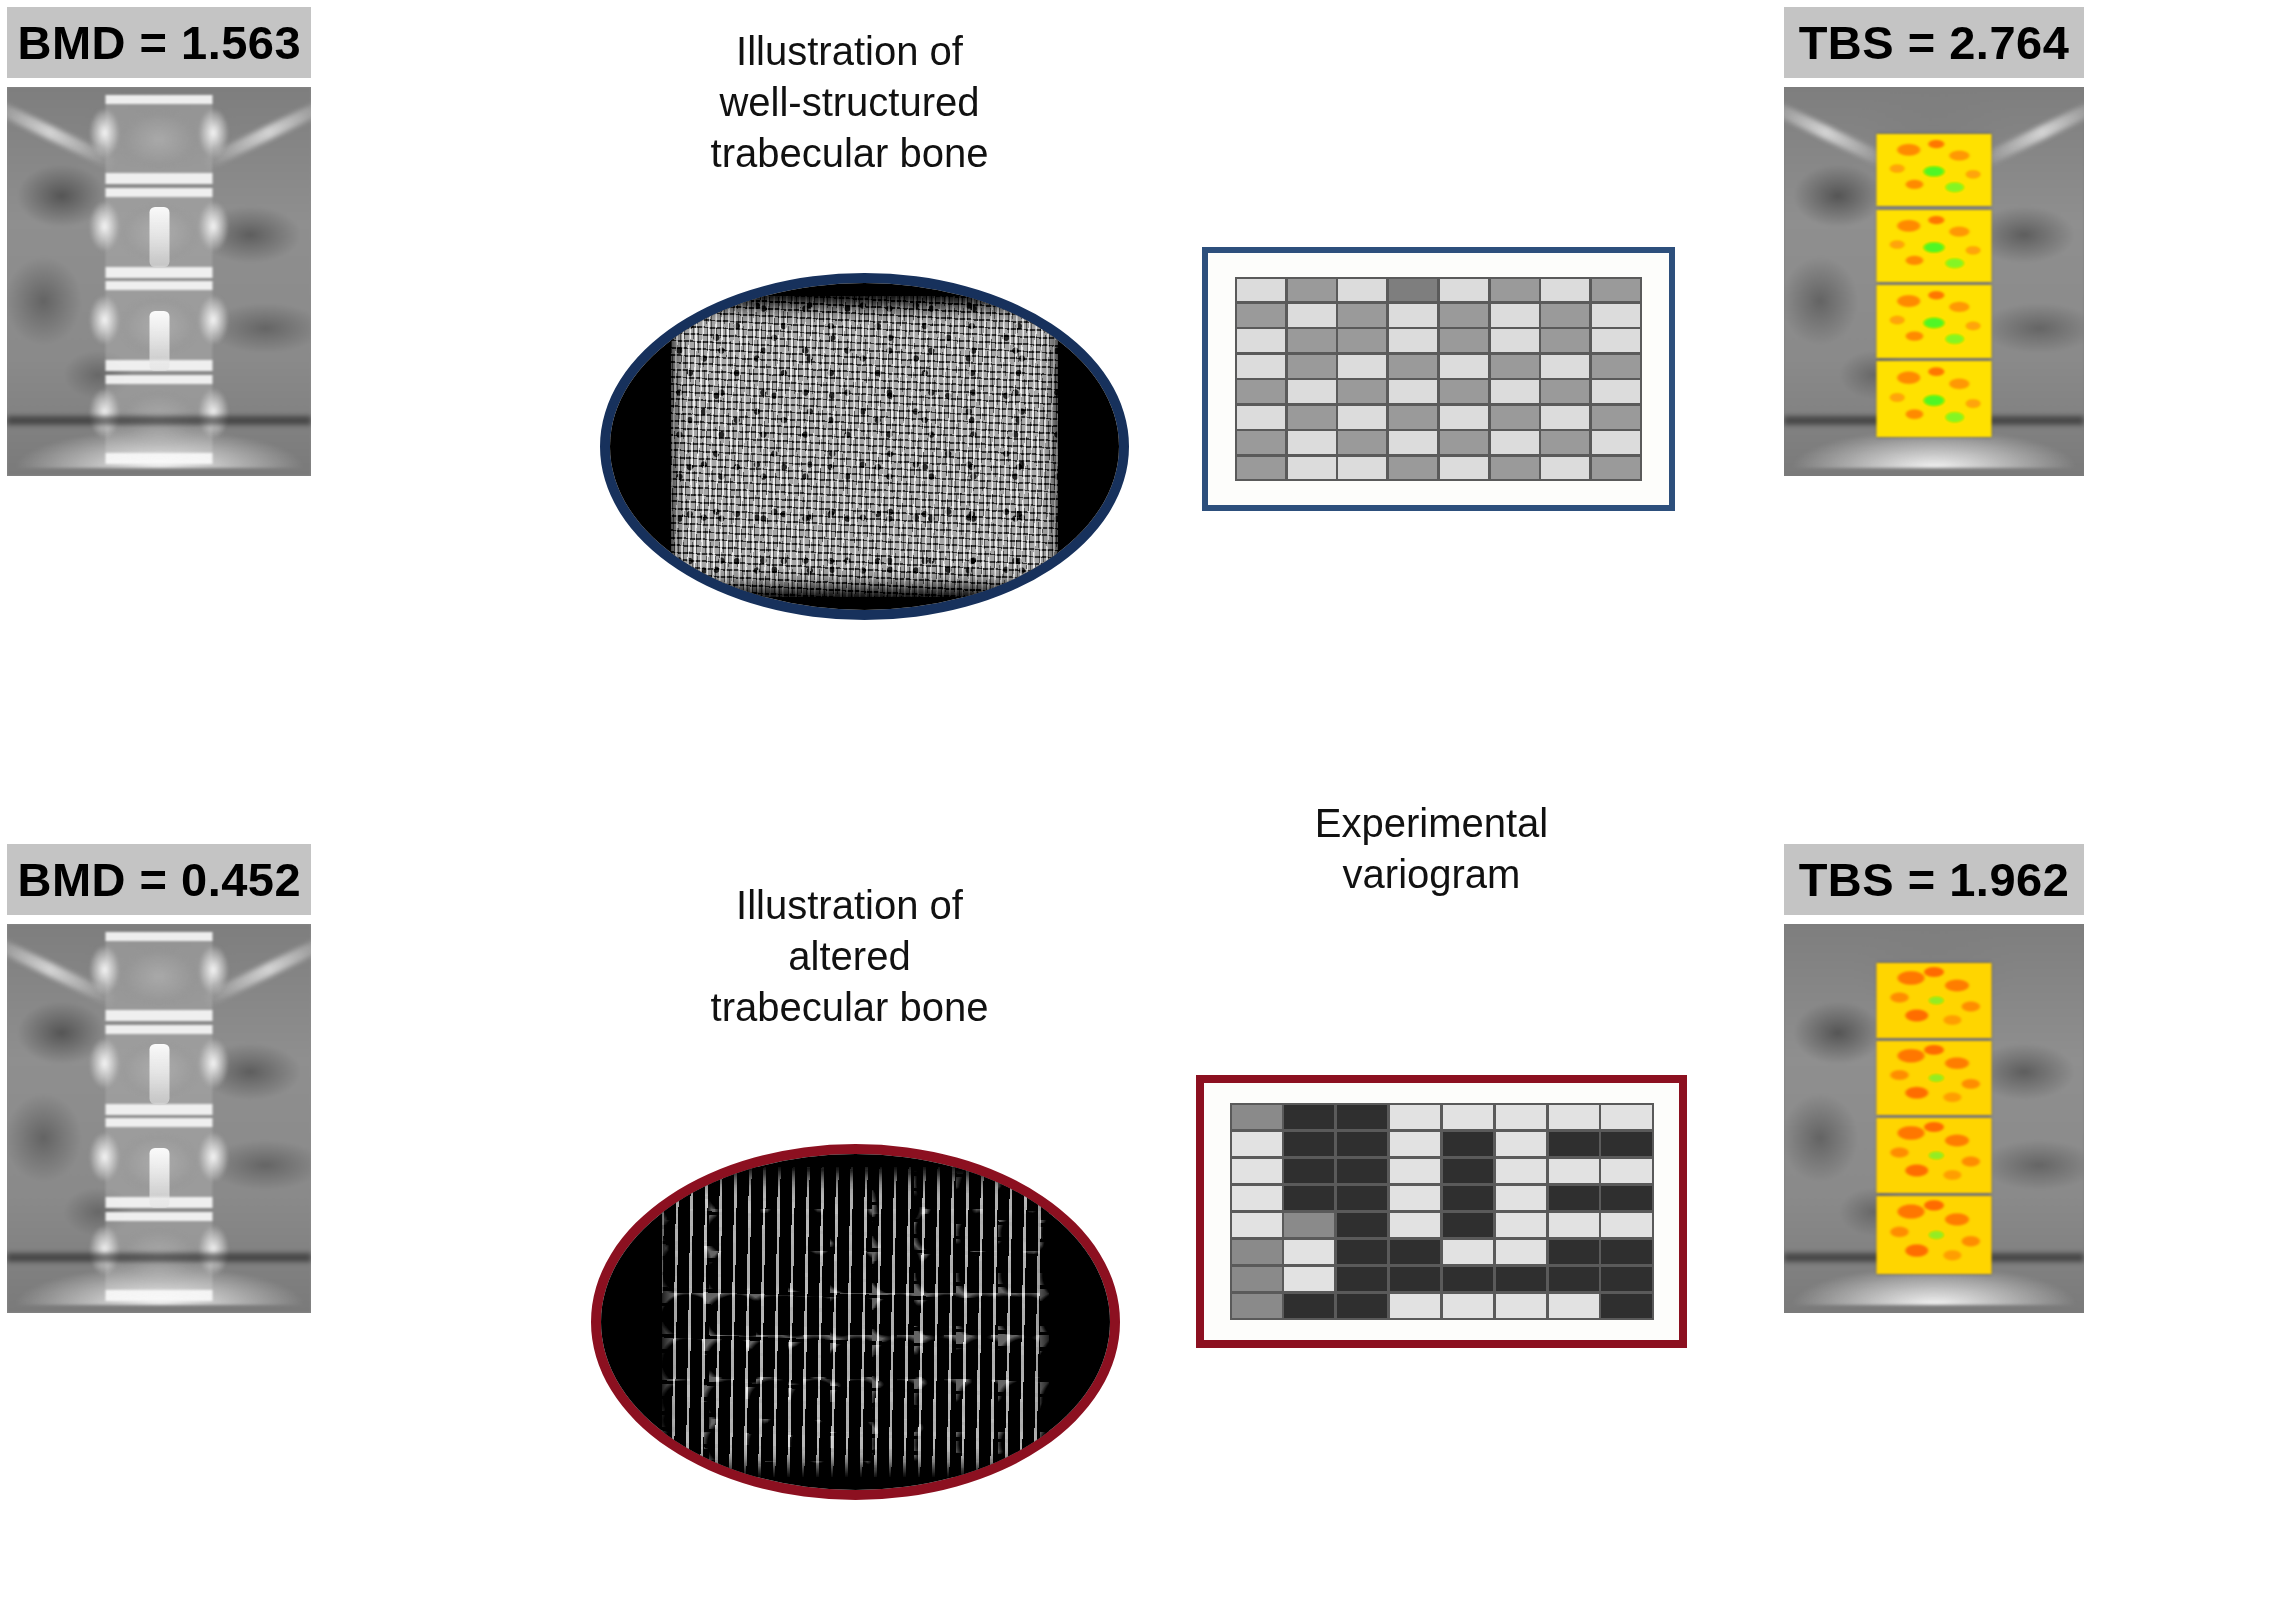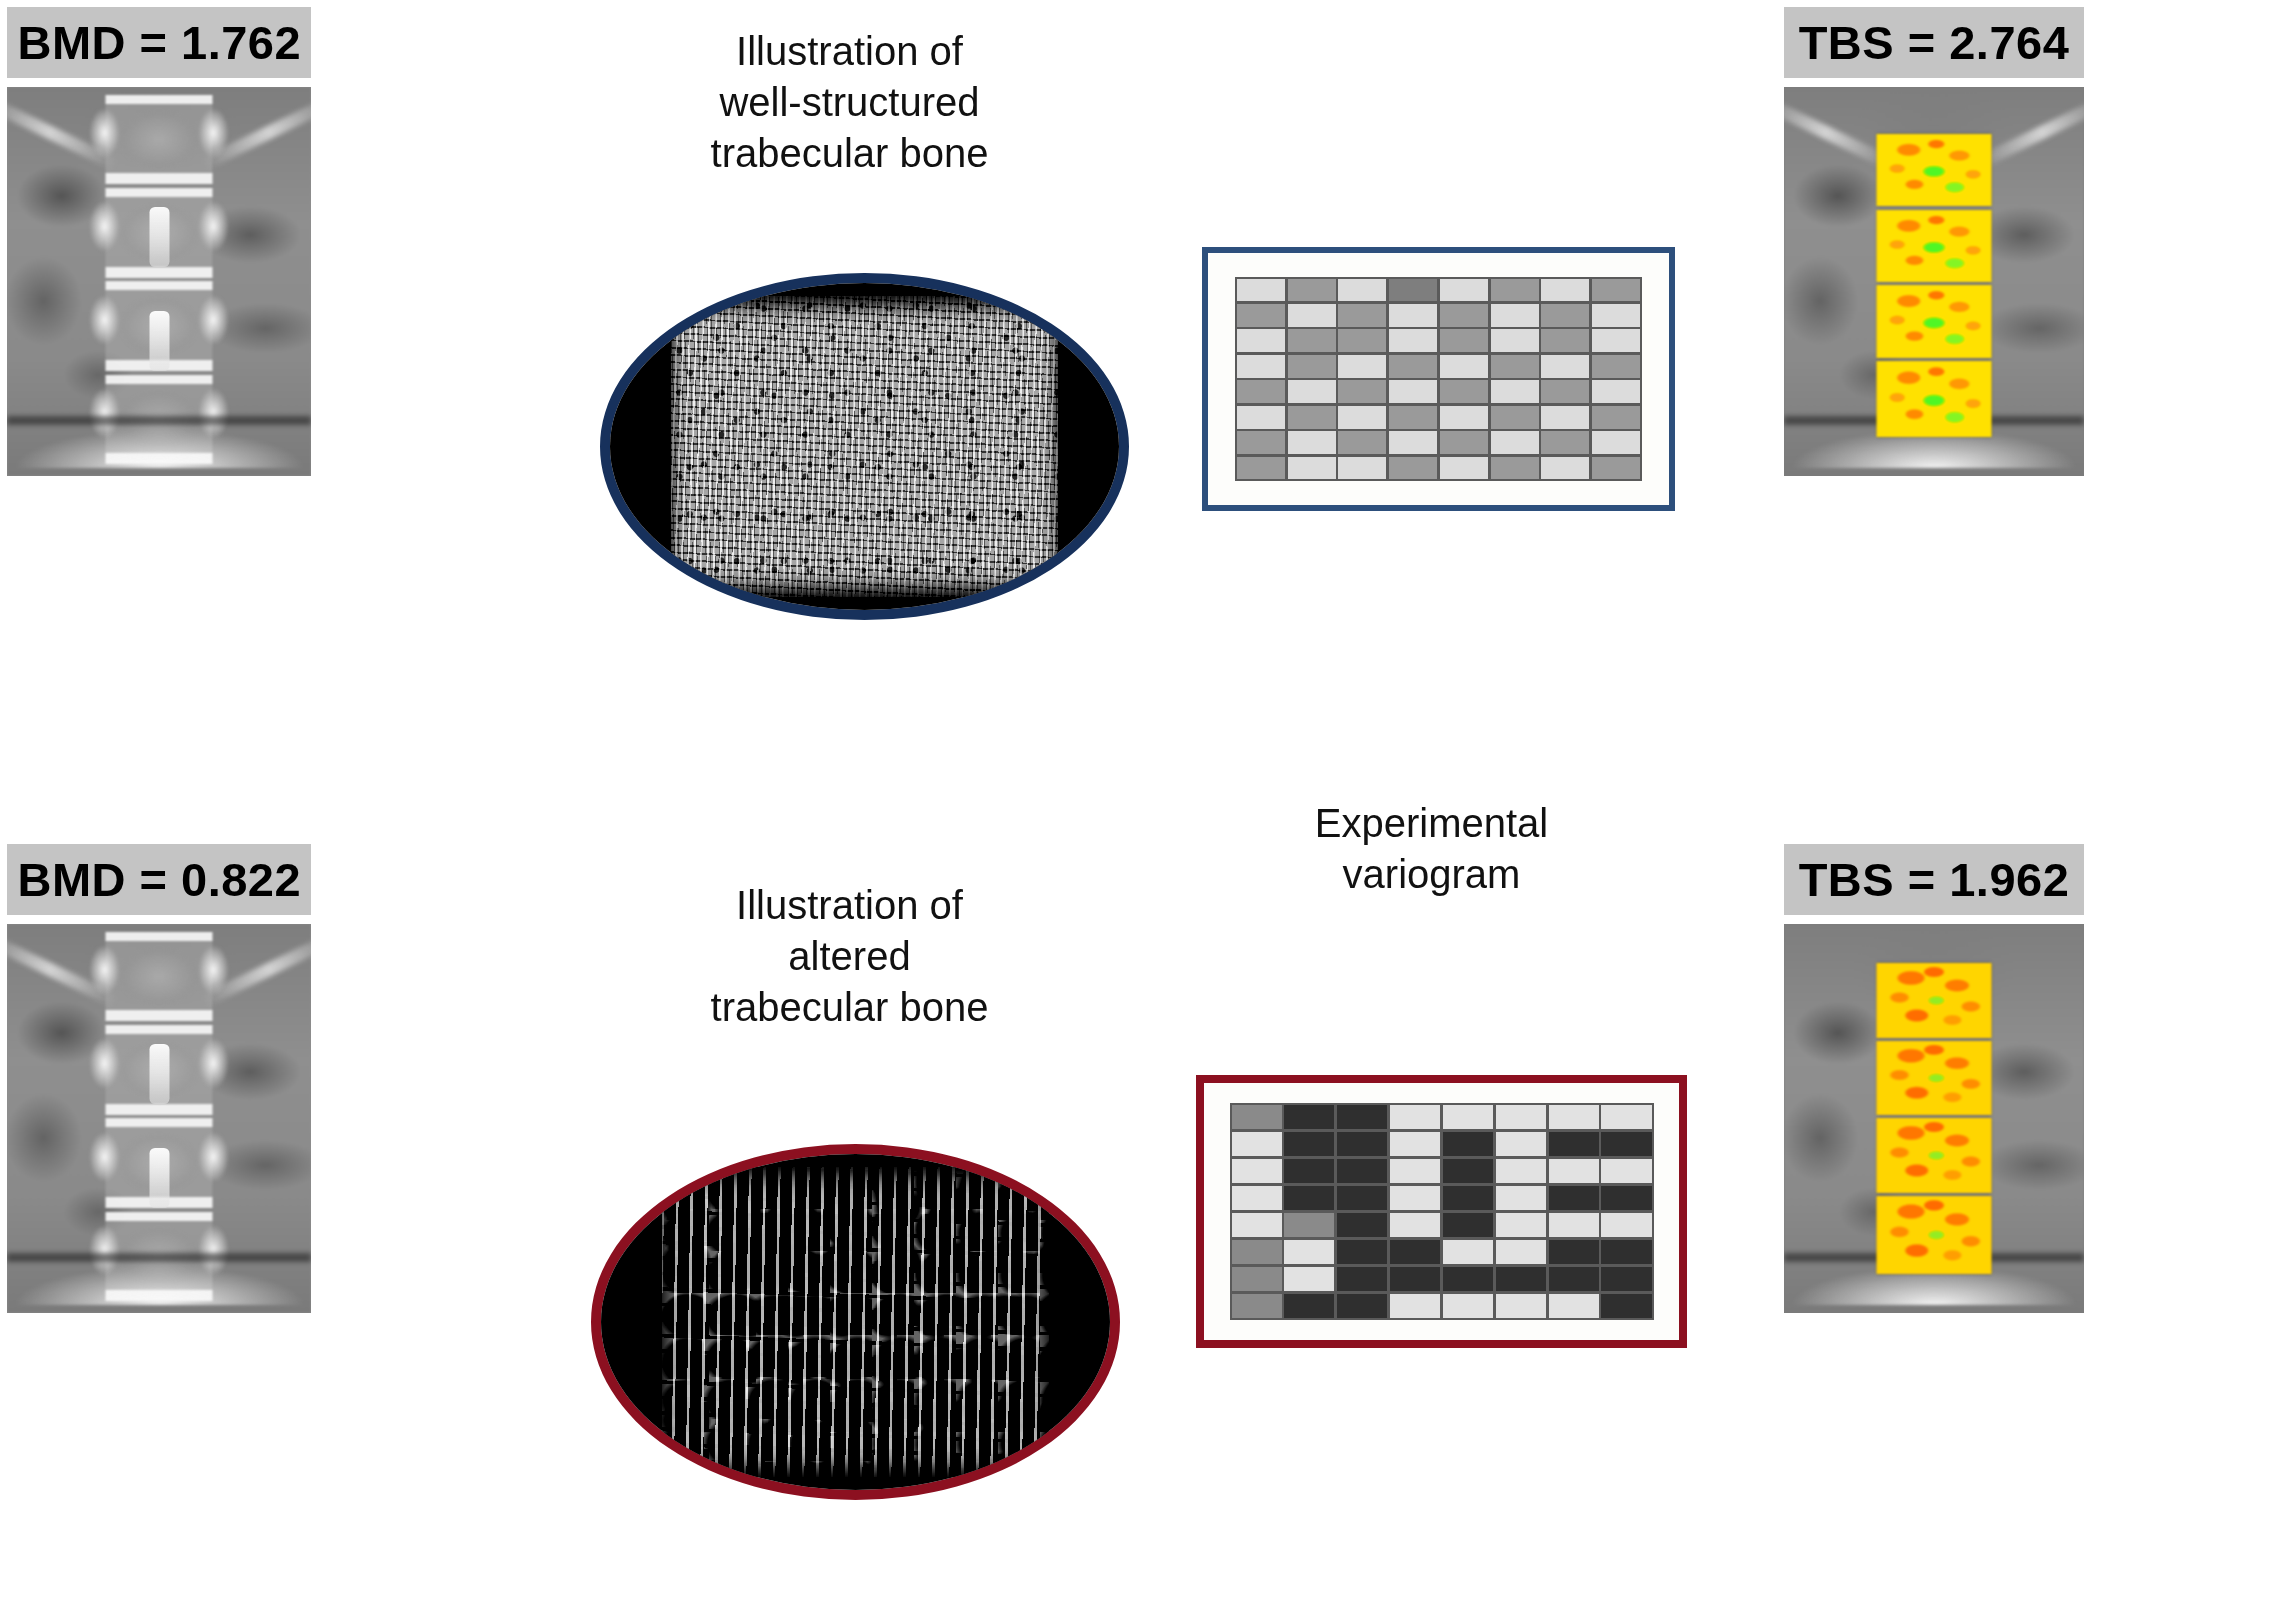--- a/index.html
+++ b/index.html
@@ -207,21 +207,21 @@
     gap: 2.7px;
     background: #5a5a5a;
     border: 2.7px solid #5a5a5a;
     box-sizing: border-box;
   }
   .vcell { width: 100%; height: 100%; }
 </style>
 </head>
 <body>
 
-<div class="panel value-chip chip-bmd-top">BMD = 1.762</div>
+<div class="panel value-chip chip-bmd-top">BMD = 1.563</div>
 
 <div class="panel dxa dxa-top">
   <div class="dxa-inner">
     <div class="tissue"></div>
     <div class="iliac iliac-l"></div>
     <div class="iliac iliac-r"></div>
     <div class="vcol">
       <div class="vert" style="top:0%;   height:24%;"></div>
       <div class="vert" style="top:25%;  height:24%;"></div>
       <div class="vert" style="top:50%;  height:24%;"></div>
@@ -326,21 +326,21 @@
     <div class="tbs-vert" style="top:0%;  height:24%;"></div>
     <div class="tbs-vert" style="top:25%; height:24%;"></div>
     <div class="tbs-vert" style="top:50%; height:24%;"></div>
     <div class="tbs-vert" style="top:75%; height:25%;"></div>
   </div>
 </div>
 
 <div class="panel caption cap-variog">Experimental
 variogram</div>
 
-<div class="panel value-chip chip-bmd-bot">BMD = 0.822</div>
+<div class="panel value-chip chip-bmd-bot">BMD = 0.452</div>
 
 <div class="panel dxa dxa-bot">
   <div class="dxa-inner">
     <div class="tissue"></div>
     <div class="iliac iliac-l"></div>
     <div class="iliac iliac-r"></div>
     <div class="vcol">
       <div class="vert" style="top:0%;   height:24%;"></div>
       <div class="vert" style="top:25%;  height:24%;"></div>
       <div class="vert" style="top:50%;  height:24%;"></div>

